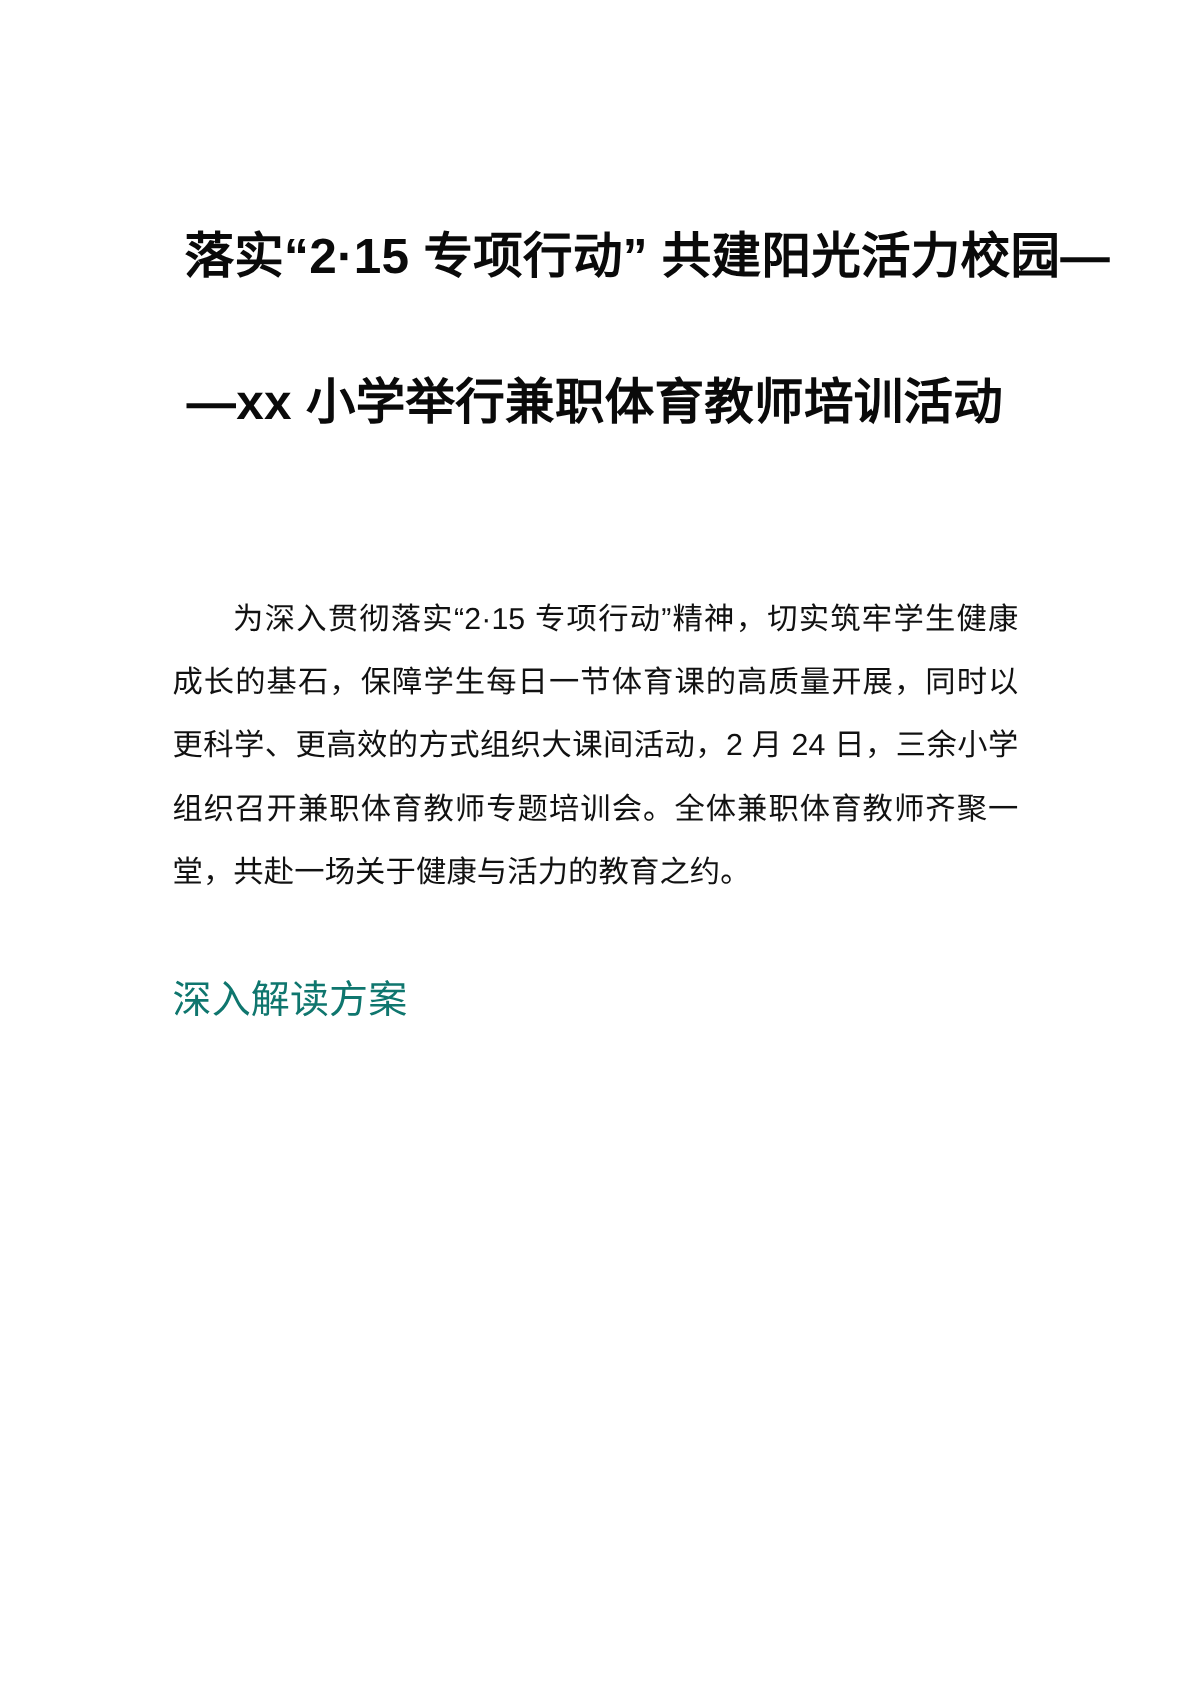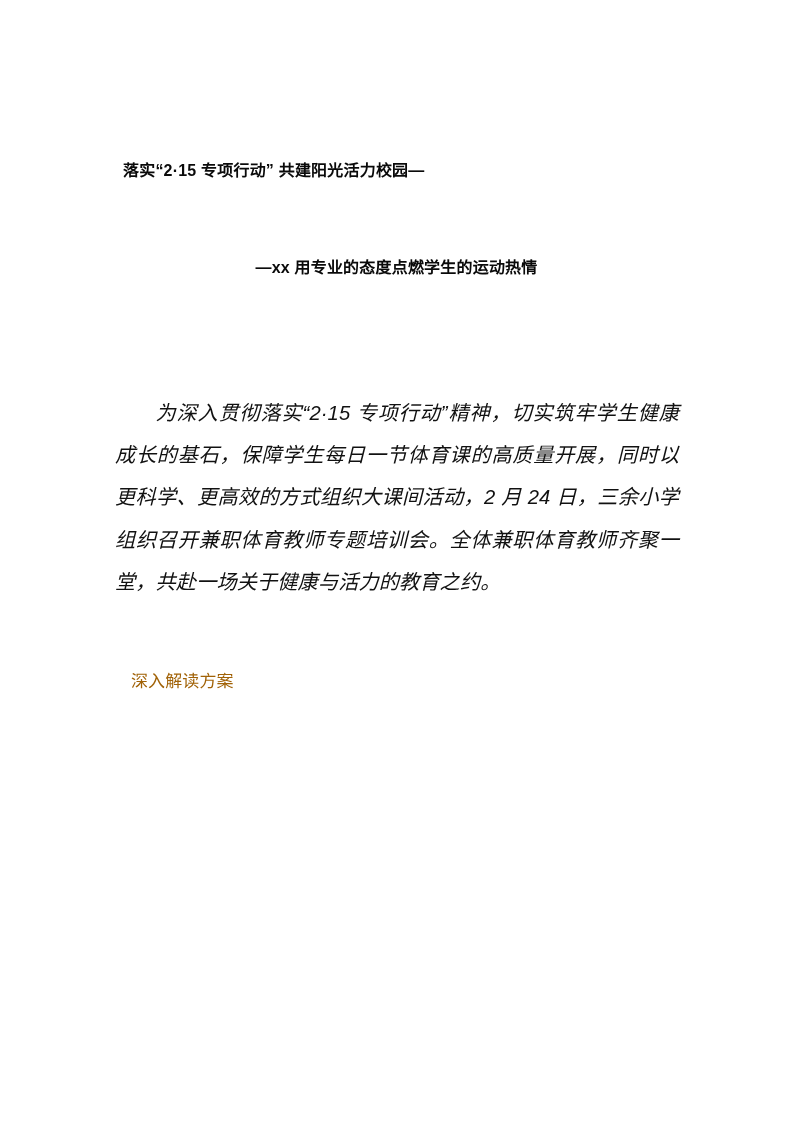--- a/index.html
+++ b/index.html
@@ -29,21 +29,21 @@
   }
 
   
   .doc-title {
     position: absolute;
     left: 113px;
     top: 122px;
     width: 567px;
     text-align: center;
     font-weight: bold;
-    font-size: 16px;
+    font-size: 33px;
     line-height: 97px;
     letter-spacing: 0.2px;
     color: #0a0a0a;
   }
   .doc-title .title-line {
     display: block;
     white-space: nowrap;
   }
   .doc-title .title-line-1 {
     text-align: left;
@@ -65,43 +65,42 @@
     font-size: 20.2px;
     line-height: 42.2px;
     text-align: justify;
     text-justify: inter-ideograph;
     color: #111111;
     margin: 0;
     letter-spacing: 0.1px;
   }
   .para.indent {
     text-indent: 2em;
-    font-style: italic;
   }
 
   .section-heading {
-    font-size: 17px;
+    font-size: 26px;
     line-height: 42.2px;
-    color: #a16207;
-    margin: 16px;
+    color: #0f766e;
+    margin: 0;
     text-indent: 0;
     font-weight: normal;
     letter-spacing: 0.1px;
   }
 
   .gap-after-para-1 { height: 42px; }
 </style>
 </head>
 <body>
 
 <div class="page">
 
   <div class="doc-title">
     <span class="title-line title-line-1">落实“2·15 专项行动” 共建阳光活力校园—</span>
-    <span class="title-line title-line-2">—xx 用专业的态度点燃学生的运动热情</span>
+    <span class="title-line title-line-2">—xx 小学举行兼职体育教师培训活动</span>
   </div>
 
   <div class="body-region">
 
     <p class="para indent">为深入贯彻落实“2·15 专项行动”精神，切实筑牢学生健康成长的基石，保障学生每日一节体育课的高质量开展，同时以更科学、更高效的方式组织大课间活动，2 月 24 日，三余小学组织召开兼职体育教师专题培训会。全体兼职体育教师齐聚一堂，共赴一场关于健康与活力的教育之约。</p>
 
     <div class="gap-after-para-1"></div>
 
     <p class="section-heading">深入解读方案</p>
 

